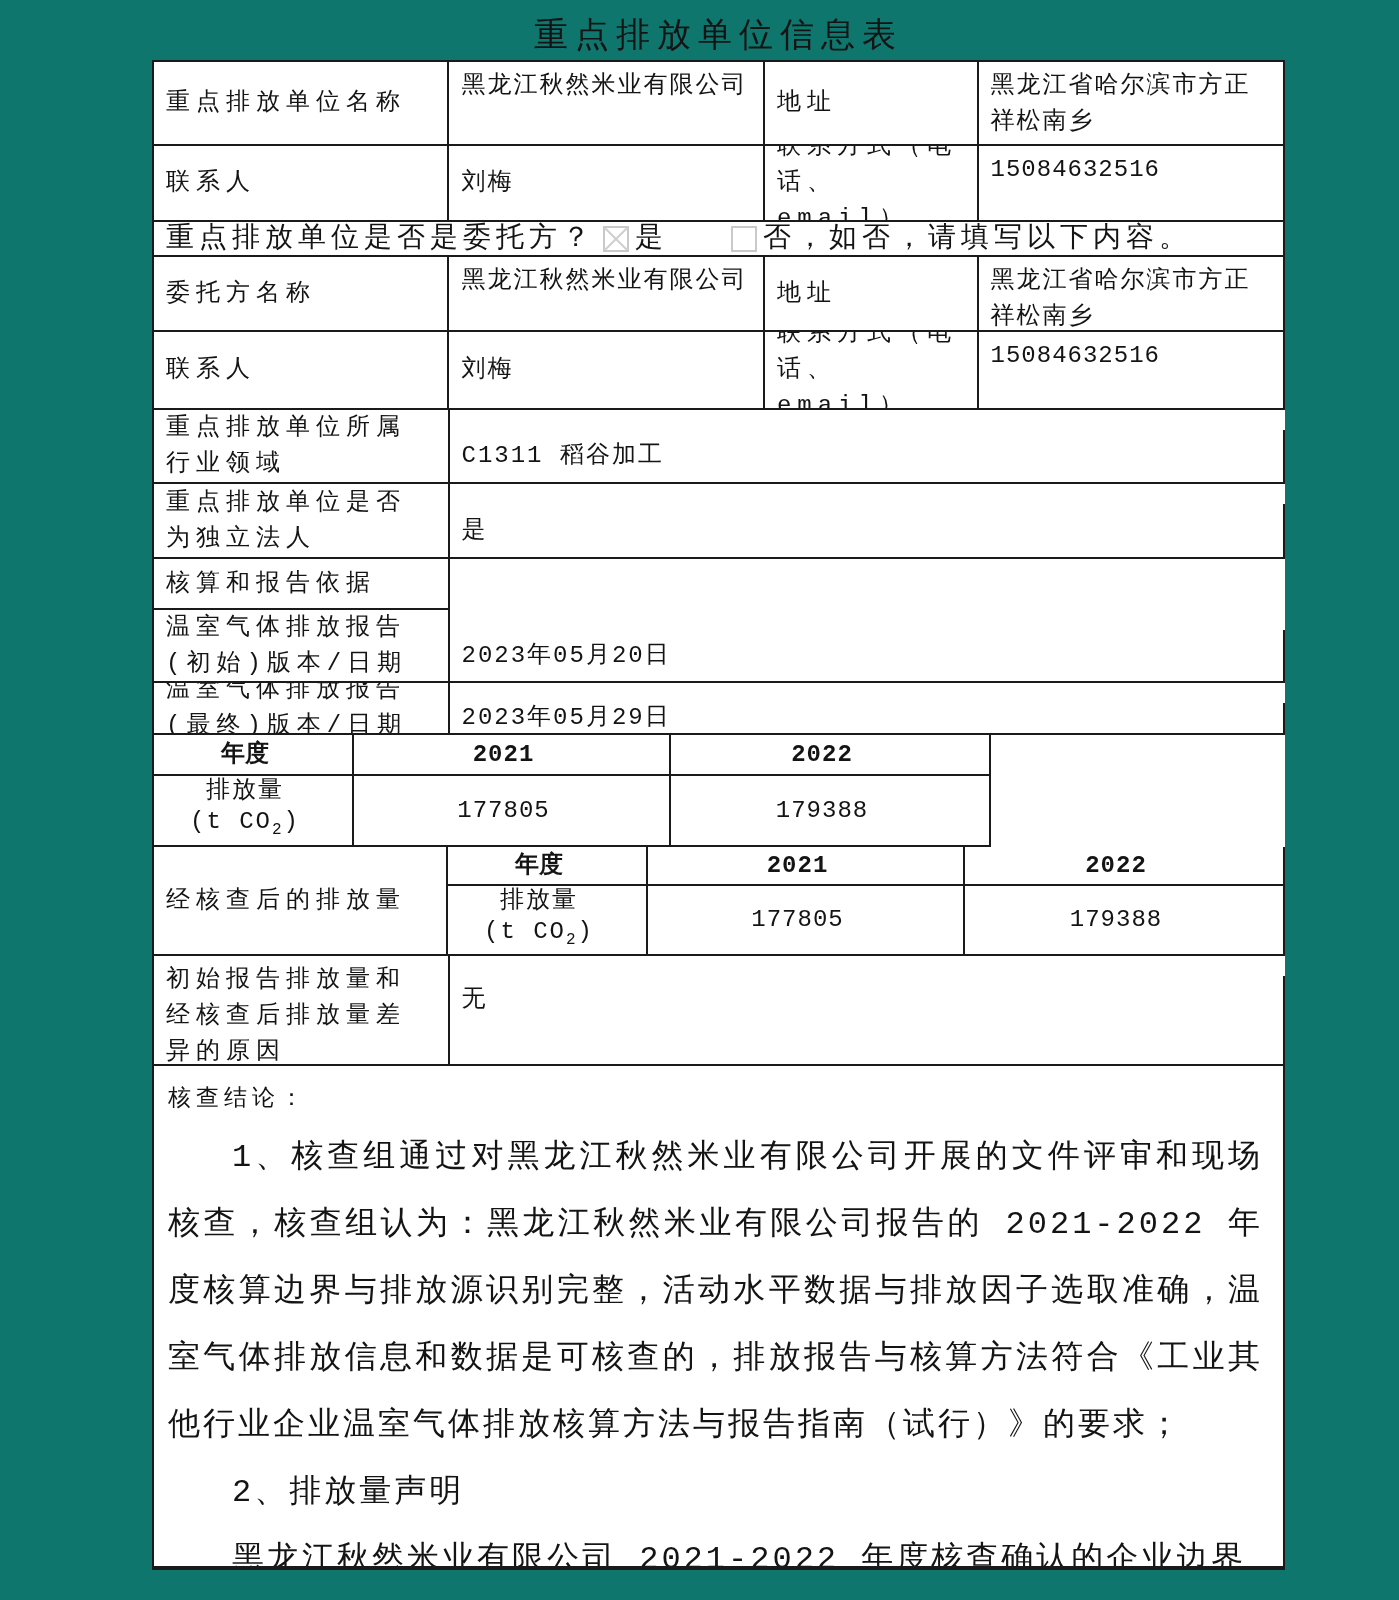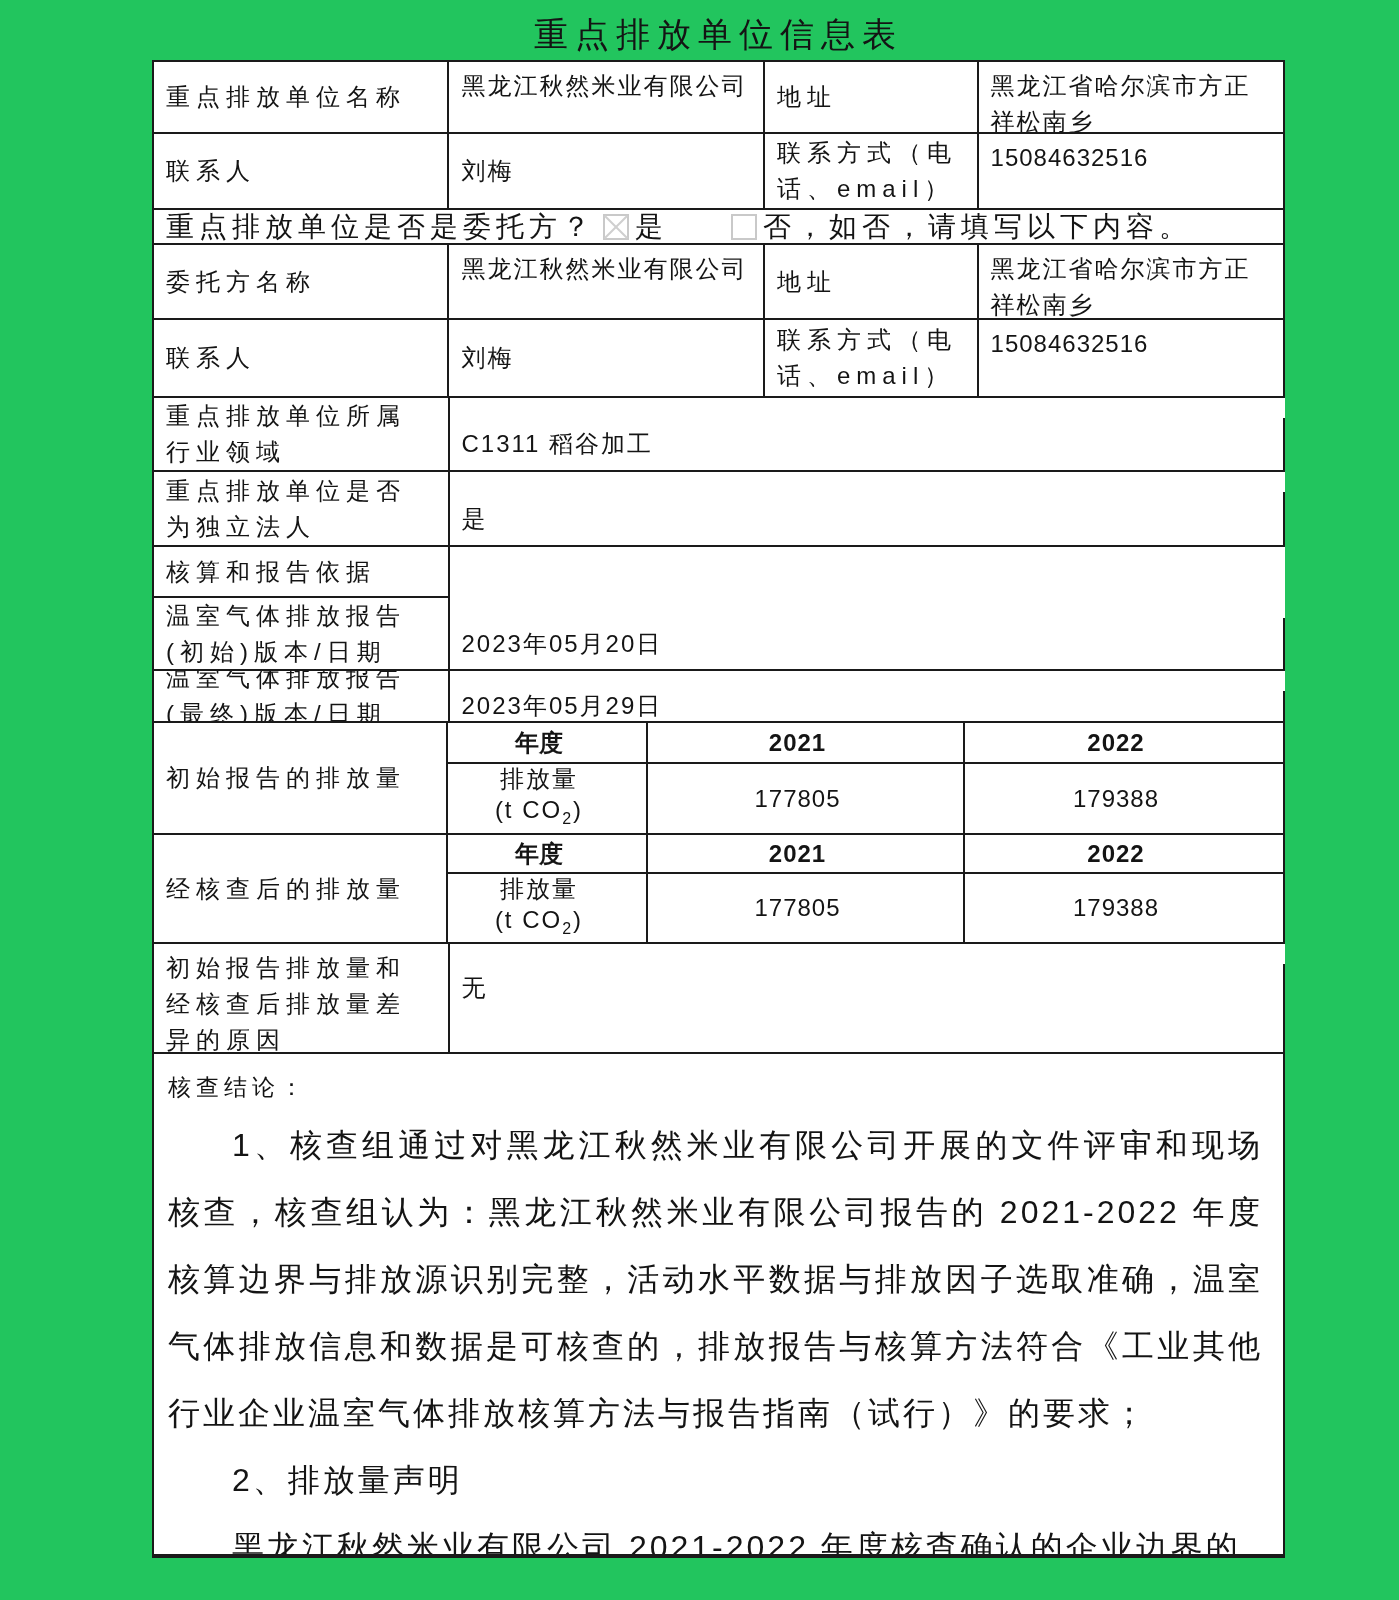--- a/index.html
+++ b/index.html
@@ -1,19 +1,19 @@
 <!DOCTYPE html>
 <html><head>
 <meta charset="utf-8">
 <style>
   * { margin:0; padding:0; box-sizing:border-box; }
   html,body { background:#ffffff; }
   .page {
-    position:relative; width:1399px; height:1600px; background:#22c55e;
-    font-family:Liberation Sans, sans-serif; color:#141414;
+    position:relative; width:1399px; height:1600px; background:#0f766e;
+    font-family:Liberation Mono, monospace; color:#141414;
   }
   .doc-title {
     position:absolute; top:12px; left:152px; width:1133px;
     text-align:center; font-size:34px; letter-spacing:7px; font-weight:500;
     white-space:nowrap;
   }
   .tbl {
     position:absolute; left:152px; top:60px; width:1133px;
     border-top:2px solid #1a1a1a; border-left:2px solid #1a1a1a;
     border-bottom:4px solid #1a1a1a; background:#fff;
@@ -60,21 +60,21 @@
 </style>
 </head>
 <body>
 
 <div class="page">
 
   <div class="doc-title">重点排放单位信息表</div>
 
   <div class="tbl">
 
-    <div class="row" style="height:72px">
+    <div class="row" style="height:84px">
       <div class="cell c1 label">重点排放单位名称</div>
       <div class="cell c2 value top">黑龙江秋然米业有限公司</div>
       <div class="cell c3 label">地址</div>
       <div class="cell c4 value top">黑龙江省哈尔滨市方正祥松南乡</div>
     </div>
 
     <div class="row" style="height:76px">
       <div class="cell c1 label">联系人</div>
       <div class="cell c2 value">刘梅</div>
       <div class="cell c3 label">联系方式（电话、email）</div>
@@ -127,21 +127,20 @@
       <div class="cell c1 label">温室气体排放报告(初始)版本/日期</div>
       <div class="cell spanright value">2023年05月20日</div>
     </div>
 
     <div class="row" style="height:52px">
       <div class="cell c1 label">温室气体排放报告(最终)版本/日期</div>
       <div class="cell spanright value">2023年05月29日</div>
     </div>
 
     <div class="row" style="height:112px">
-      <div class="cell c1 label">初始报告的排放量</div>
       <div class="sub">
         <div class="subrow" style="height:41px">
           <div class="cell sc1 center bold">年度</div>
           <div class="cell sc2 center bold num">2021</div>
           <div class="cell sc3 center bold num">2022</div>
         </div>
         <div class="subrow" style="height:71px">
           <div class="cell sc1 center amount-cell">
             <span>排放量</span>
             <span><span>(t CO</span><sub>2</sub><span>)</span></span>

